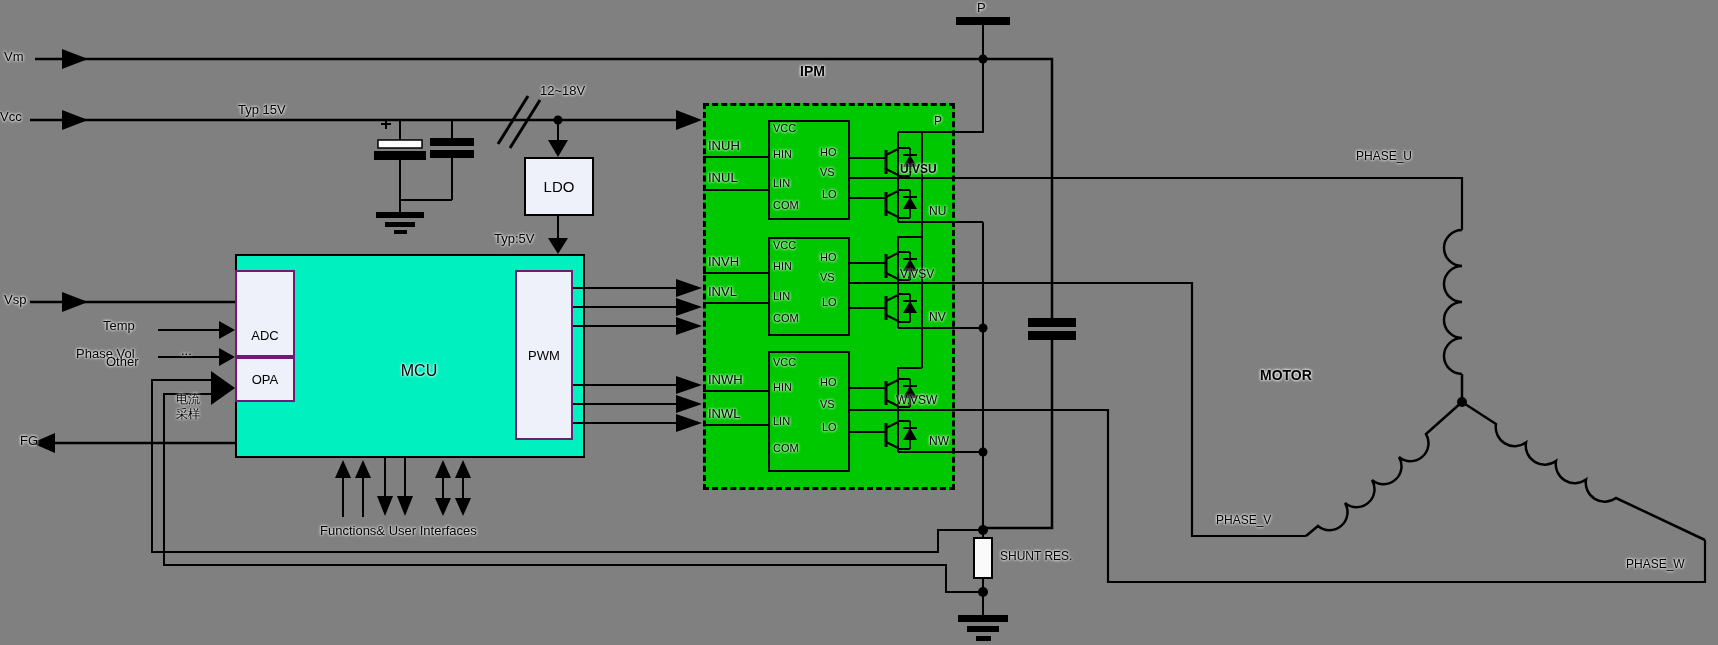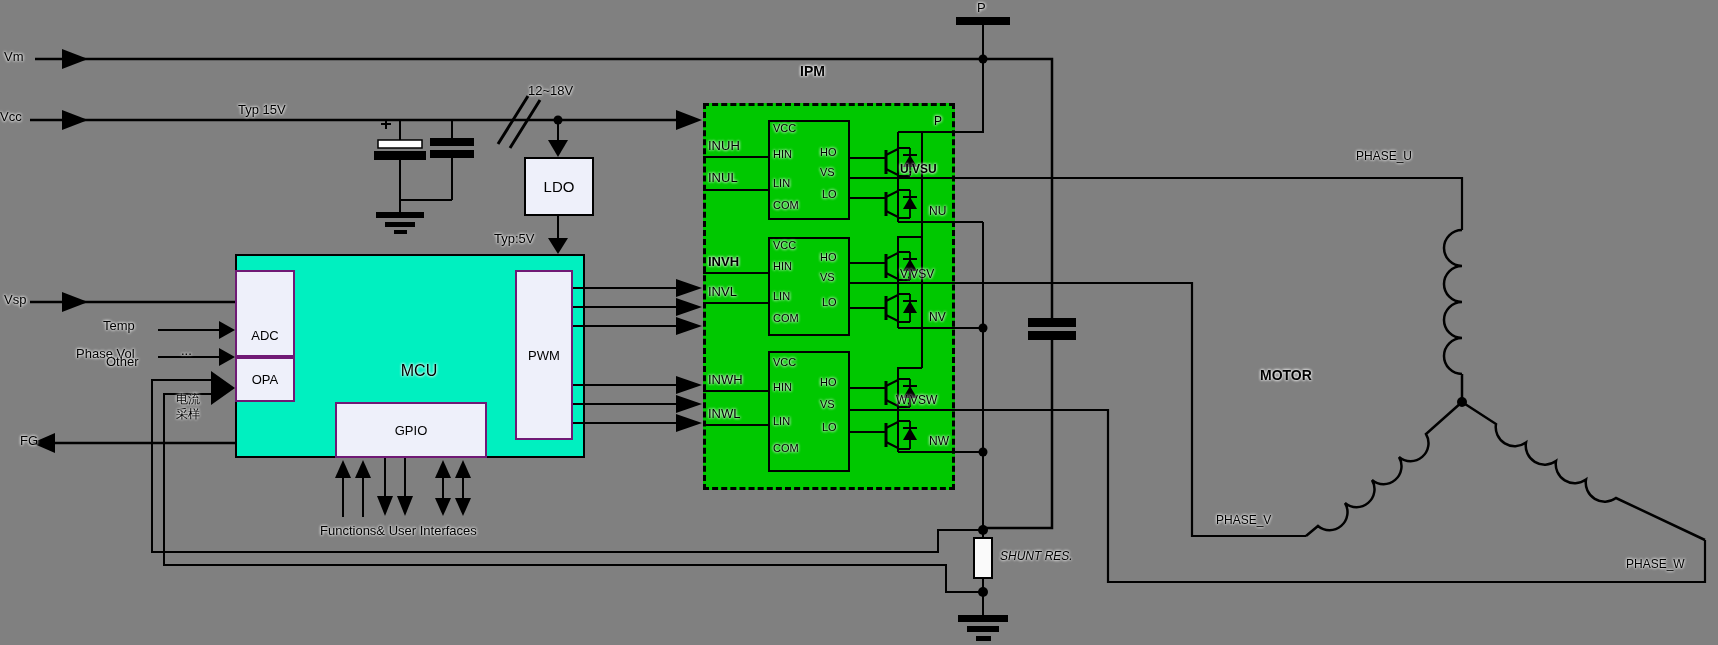--- a/index.html
+++ b/index.html
@@ -31,23 +31,20 @@
   </div>
 
   <div class="box" style="left:235px;top:254px;width:350px;height:204px;background:#00f0c0;"></div>
 
   <div class="box subbox" style="left:235px;top:270px;width:60px;height:87px;align-items:flex-end;padding-bottom:12px;">
     <span>ADC</span>
   </div>
   <div class="box subbox" style="left:235px;top:357px;width:60px;height:45px;">
     <span>OPA</span>
   </div>
-  <div class="box subbox" style="left:335px;top:402px;width:152px;height:56px;">
-    <span>GPIO</span>
-  </div>
   <div class="box subbox" style="left:515px;top:270px;width:58px;height:170px;">
     <span>PWM</span>
   </div>
   <div class="lbl big" style="left:319px;top:362px;width:200px;text-align:center;">MCU</div>
 
   <div class="box" style="left:703px;top:103px;width:252px;height:387px;background:#00c800;border:3px dashed #000;"></div>
   <div class="lbl mid bold" style="left:800px;top:64px;">IPM</div>
 
   <div class="box" style="left:768px;top:120px;width:82px;height:100px;background:#00c800;"></div>
   <div class="box" style="left:768px;top:237px;width:82px;height:99px;background:#00c800;"></div>
@@ -204,37 +201,37 @@
         <rect x="958" y="615" width="50" height="7" fill="#000"></rect>
         <rect x="967" y="626" width="32" height="6" fill="#000"></rect>
         <rect x="976" y="636" width="15" height="5" fill="#000"></rect>
       </g>
     </g>
   </svg>
 
   <div class="lbl" style="left:4px;top:50px;">Vm</div>
   <div class="lbl" style="left:0px;top:110px;">Vcc</div>
   <div class="lbl" style="left:238px;top:103px;">Typ 15V</div>
-  <div class="lbl" style="left:528px;top:84px;text-align:center;">12~18V</div>
+  <div class="lbl" style="left:540px;top:84px;text-align:center;">12~18V</div>
   <div class="lbl" style="left:494px;top:232px;">Typ:5V</div>
   <div class="lbl" style="left:977px;top:1px;">P</div>
 
   <div class="lbl" style="left:4px;top:293px;">Vsp</div>
   <div class="lbl" style="left:103px;top:319px;">Temp</div>
   <div class="lbl" style="left:76px;top:347px;">Phase Vol</div>
   <div class="lbl" style="left:106px;top:355px;">Other</div>
   <div class="lbl" style="left:181px;top:344px;">...</div>
   <div class="lbl small" style="left:176px;top:393px;">电流</div>
   <div class="lbl small" style="left:176px;top:408px;">采样</div>
   <div class="lbl" style="left:4px;top:434px;padding-left:16px;">FG</div>
   <div class="lbl" style="left:320px;top:524px;">Functions&amp;  User Interfaces</div>
 
   <div class="lbl inlbl" style="left:708px;top:139px;">INUH</div>
   <div class="lbl inlbl" style="left:708px;top:171px;">INUL</div>
-  <div class="lbl inlbl" style="left:708px;top:255px;font-weight:bold;">INVH</div>
+  <div class="lbl inlbl" style="left:708px;top:255px;">INVH</div>
   <div class="lbl inlbl" style="left:708px;top:285px;">INVL</div>
   <div class="lbl inlbl" style="left:708px;top:373px;">INWH</div>
   <div class="lbl inlbl" style="left:708px;top:407px;">INWL</div>
 
   <div class="lbl pin" style="left:773px;top:122px;">VCC</div>
   <div class="lbl pin" style="left:773px;top:148px;">HIN</div>
   <div class="lbl pin" style="left:773px;top:177px;">LIN</div>
   <div class="lbl pin" style="left:773px;top:199px;">COM</div>
   <div class="lbl pin" style="left:820px;top:146px;">HO</div>
   <div class="lbl pin" style="left:820px;top:166px;">VS</div>
@@ -257,20 +254,20 @@
   <div class="lbl pin" style="left:822px;top:421px;">LO</div>
 
   <div class="lbl small" style="left:934px;top:115px;">P</div>
   <div class="lbl small" style="left:900px;top:163px;font-weight:bold;">U,VSU</div>
   <div class="lbl small" style="left:929px;top:205px;">NU</div>
   <div class="lbl small" style="left:900px;top:268px;">V,VSV</div>
   <div class="lbl small" style="left:929px;top:311px;">NV</div>
   <div class="lbl small" style="left:896px;top:394px;">W,VSW</div>
   <div class="lbl small" style="left:929px;top:435px;">NW</div>
 
-  <div class="lbl small" style="left:1000px;top:550px;font-style:italic;">SHUNT RES.</div>
+  <div class="lbl small" style="left:1000px;top:550px;">SHUNT RES.</div>
 
   <div class="lbl mid" style="left:1260px;top:368px;font-weight:bold;">MOTOR</div>
   <div class="lbl small" style="left:1356px;top:150px;">PHASE_U</div>
   <div class="lbl small" style="left:1216px;top:514px;">PHASE_V</div>
   <div class="lbl small" style="left:1626px;top:558px;">PHASE_W</div>
 
 </div>
 
 </body></html>

